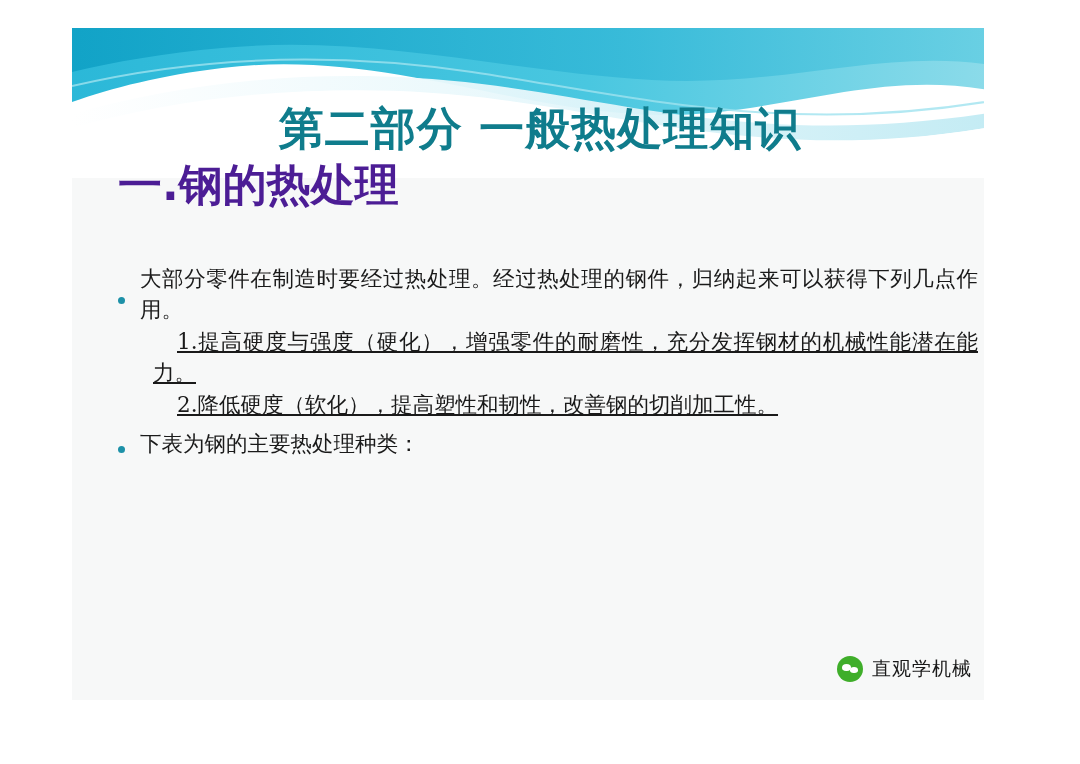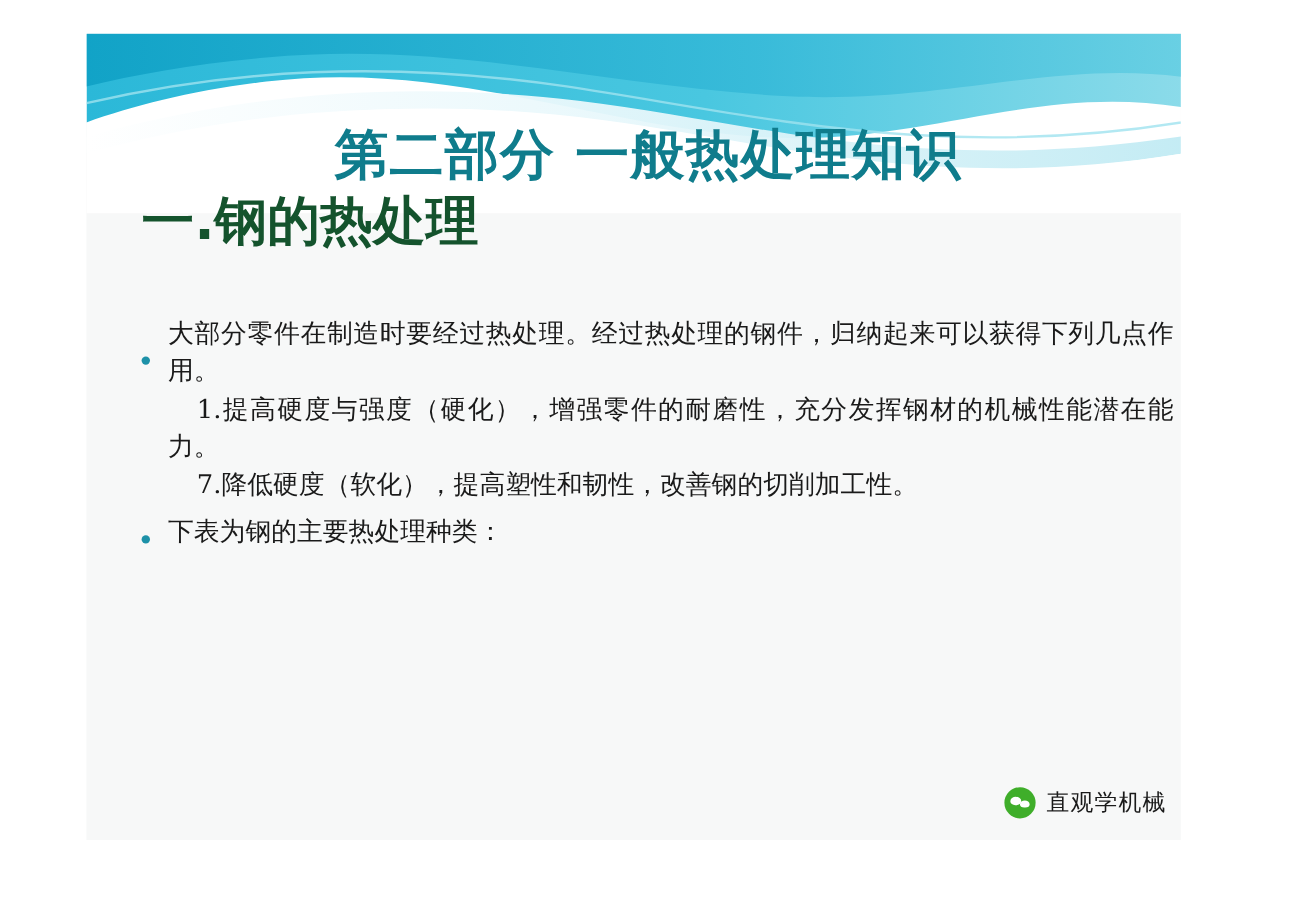--- a/index.html
+++ b/index.html
@@ -54,21 +54,21 @@
     color: #0f7c8c;
     letter-spacing: 1px;
     text-align: center;
     line-height: 1.18;
     white-space: nowrap;
   }
   .title-line2 {
     font-family: "DejaVu Sans", sans-serif;
     font-size: 44px;
     font-weight: bold;
-    color: #14532d;
+    color: #4c1d95;
     line-height: 1.2;
     margin-top: 4px;
     padding-left: 46px;
     white-space: nowrap;
   }
 
   .content {
     position: absolute;
     left: 46px;
     top: 236px;
@@ -96,22 +96,23 @@
     width: 7px;
     height: 7px;
     border-radius: 50%;
     background: #1d91a8;
   }
   .bullet-text {
     flex: 1 1 auto;
     text-align: justify;
   }
   .sub-para {
-    margin: 2px 0 2px 22px;
+    margin: 2px 0 2px 35px;
     text-align: justify;
+    text-decoration: underline;
   }
   .indent {
     display: inline-block;
     width: 24px;
   }
   .gap { height: 6px; }
 
   
   .watermark {
     position: absolute;
@@ -196,21 +197,21 @@
     </div>
 
     <div class="content">
 
       <div class="bullet-row">
         <div class="bullet-dot"><i></i></div>
         <div class="bullet-text">大部分零件在制造时要经过热处理。经过热处理的钢件，归纳起来可以获得下列几点作用。</div>
       </div>
 
       <div class="sub-para"><span class="indent"></span><span>1.提高硬度与强度（硬化），增强零件的耐磨性，充分发挥钢材的机械性能潜在能力。</span></div>
-      <div class="sub-para"><span class="indent"></span><span>7.降低硬度（软化），提高塑性和韧性，改善钢的切削加工性。</span></div>
+      <div class="sub-para"><span class="indent"></span><span>2.降低硬度（软化），提高塑性和韧性，改善钢的切削加工性。</span></div>
 
       <div class="gap"></div>
 
 
       <div class="bullet-row">
         <div class="bullet-dot"><i></i></div>
         <div class="bullet-text">下表为钢的主要热处理种类：</div>
       </div>
 
     </div>

